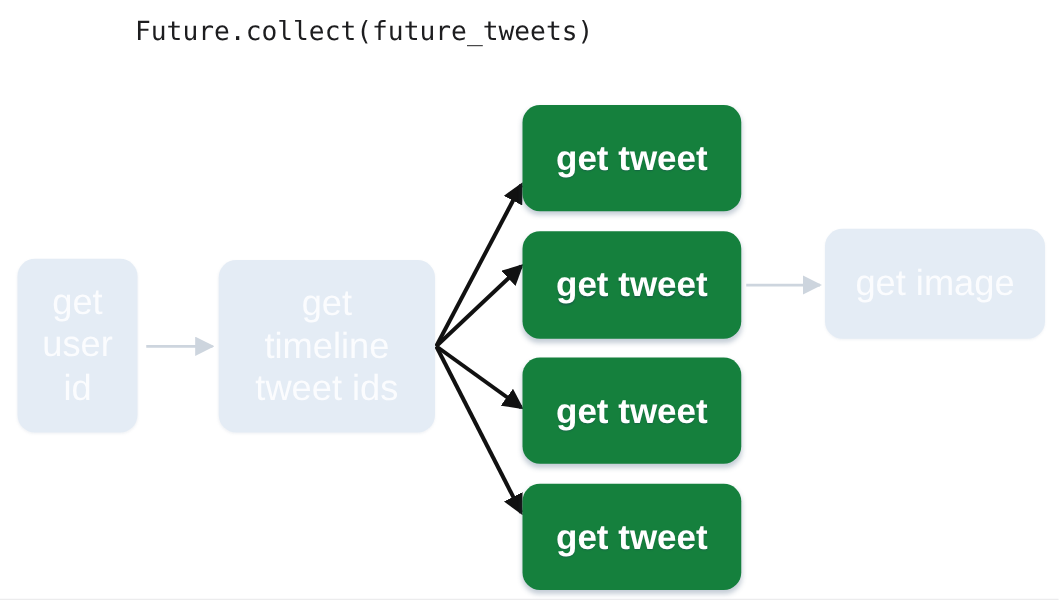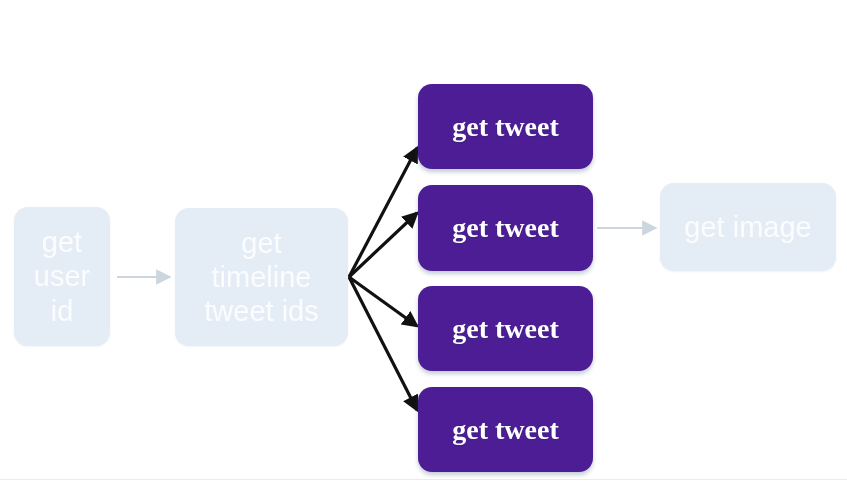--- a/index.html
+++ b/index.html
@@ -48,25 +48,24 @@
     border-radius: 14px;
     color: #ffffff;
     line-height: 1.18;
   }
   .node.faded {
     background: #e4ecf5;
     color: #fbfcfe;
     box-shadow: 0 1px 2px rgba(120,140,165,0.10);
   }
   .node.active {
-    background: #4c1d95;
+    background: #15803d;
     color: #ffffff;
     box-shadow: 0 3px 4px rgba(60,90,120,0.30);
     text-shadow: 0 1px 1px rgba(25,55,85,0.35);
-    font-family: Liberation Serif, serif;
   }
   #node-user-id {
     left: 14px;  top: 207px;  width: 96px;  height: 139px;
     font-size: 29px;
   }
   #node-timeline {
     left: 175px; top: 208px; width: 173px; height: 138px;
     font-size: 29px;
   }
   #node-tweet-1 { left: 418px; top: 84px;  width: 175px; height: 85px; font-size: 28px; font-weight: bold; }
@@ -82,20 +81,21 @@
     left: 0; top: 0;
     width: 847px; height: 484px;
     pointer-events: none;
   }
 </style>
 </head>
 <body>
 
 <div id="slide">
 
+  <div id="title">Future.collect(future_tweets)</div>
 
   <svg id="edges" viewBox="0 0 847 484" xmlns="http://www.w3.org/2000/svg">
     <defs>
       <marker id="arrow-faded" viewBox="0 0 10 10" refX="9" refY="5" markerWidth="7" markerHeight="7" orient="auto-start-reverse">
         <path d="M 0 0 L 10 5 L 0 10 z" fill="#cdd5de"></path>
       </marker>
       <marker id="arrow-active" viewBox="0 0 10 10" refX="8.5" refY="5" markerWidth="5.2" markerHeight="5.2" orient="auto-start-reverse">
         <path d="M 0 0 L 10 5 L 0 10 z" fill="#111111"></path>
       </marker>
     </defs>

